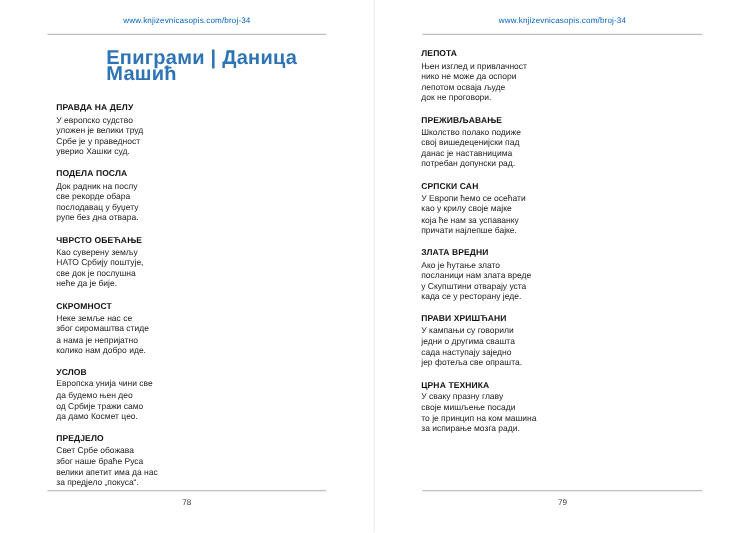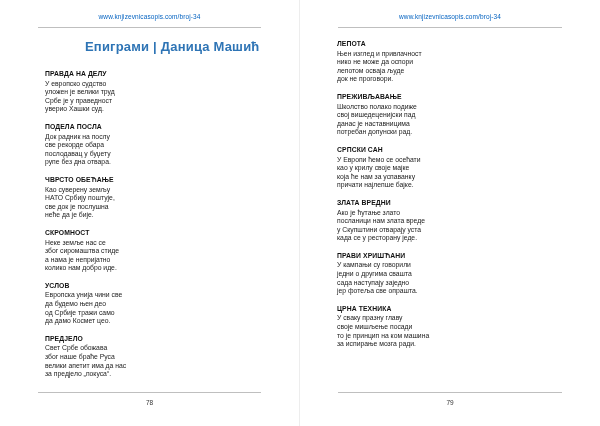--- a/index.html
+++ b/index.html
@@ -24,21 +24,21 @@
   .rule.bottom { bottom:33px; }
   .page-number {
     position:absolute; bottom:20px; left:0; right:0;
     text-align:center; font-size:6.5px; color:#333333;
   }
 
   .content { position:absolute; top:40px; left:45px; right:28px; }
   .page-right .content { left:37px; right:34px; }
 
   .page-title {
-    font-size:13px; line-height:13px; font-weight:bold;
+    font-size:16px; line-height:13px; font-weight:bold;
     color:#2e74b5; letter-spacing:0.2px;
     margin-left:40px; margin-bottom:17px;
   }
 
   .poem { margin-bottom:9px; }
   .poem-title {
     font-size:6.8px; line-height:8.6px; font-weight:bold;
     color:#111111; margin-bottom:1px; letter-spacing:0.1px;
   }
   .poem-line { font-size:6.8px; line-height:8.6px; color:#222222; }

